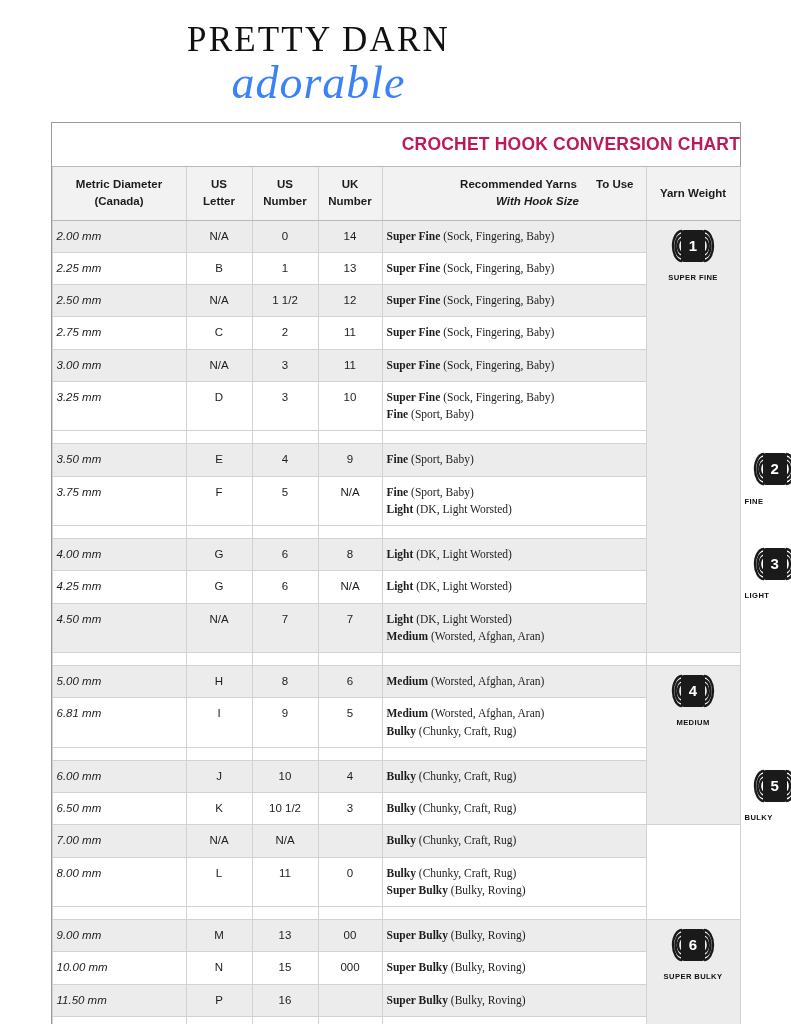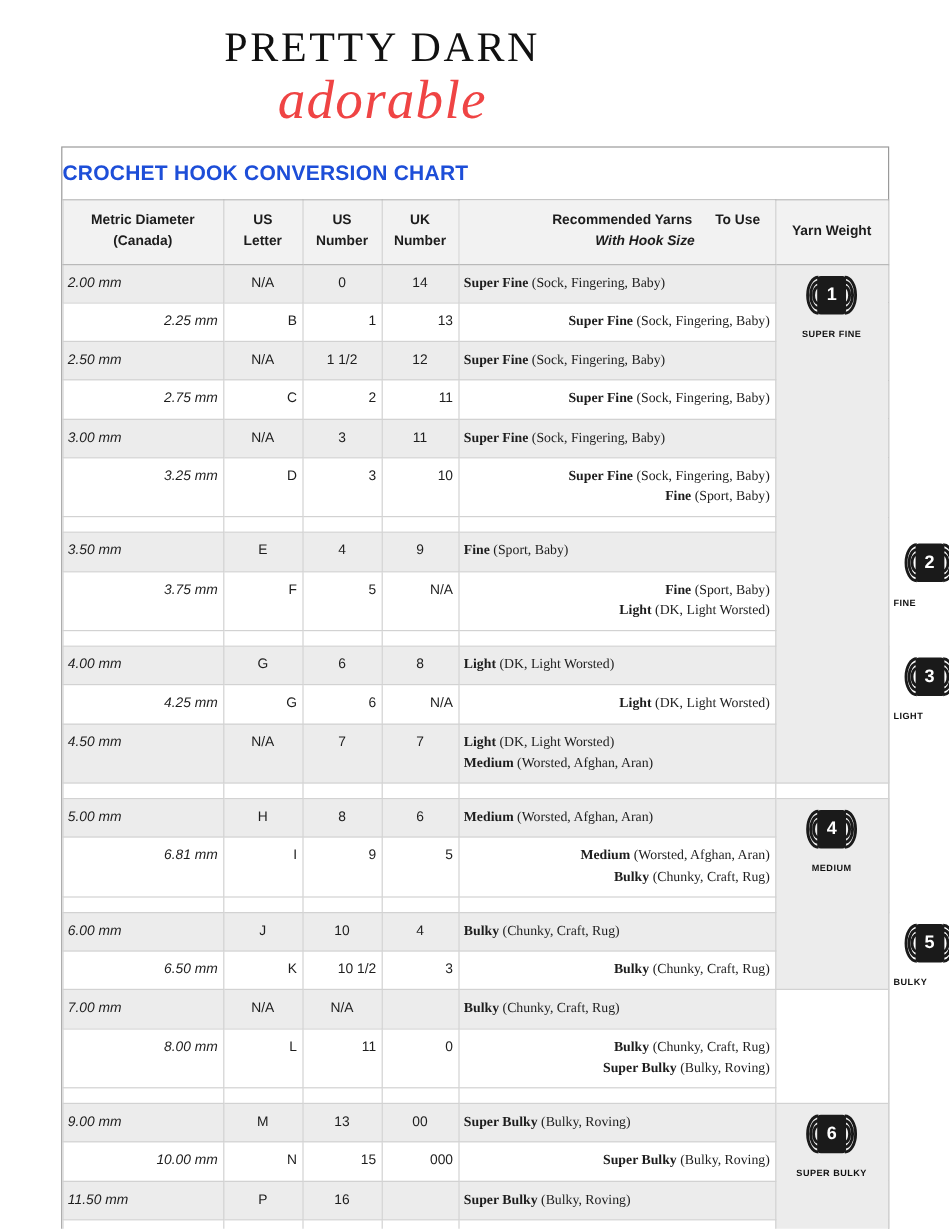--- a/index.html
+++ b/index.html
@@ -24,21 +24,21 @@
     font-size: 35px;
     letter-spacing: 2.2px;
     color: #111111;
     line-height: 1.05;
     font-weight: 400;
   }
   .brand-line2 {
     font-family: "Liberation Serif", serif;
     font-style: italic;
     font-size: 46px;
-    color: #ef4444;
+    color: #3b82f6;
     line-height: 1.12;
     letter-spacing: 1px;
     margin-top: -2px;
   }
 
   
   .chart-wrap {
     margin: 14px auto 0 auto;
     width: 690px;
     border: 1px solid #9a9a9a;
@@ -58,30 +58,30 @@
   
   col.c-metric { width: 134px; }
   col.c-usl    { width: 66px; }
   col.c-usn    { width: 66px; }
   col.c-ukn    { width: 64px; }
   col.c-yarns  { width: 264px; }
   col.c-weight { width: 94px; }
 
   
   .title-cell {
-    text-align: left;
+    text-align: right;
     font-size: 17.5px;
     font-weight: bold;
     letter-spacing: 0.2px;
     padding: 11px 0 11px 0 !important;
     border-left: none !important;
     border-top: none !important;
     border-right: none !important;
     border-bottom: 1px solid #b9b9b9 !important;
-    color: #1d4ed8;
+    color: #be185d;
   }
 
   
   tr.head-row td {
     background: #f2f2f2;
     font-weight: bold;
     font-size: 11.5px;
     text-align: center;
     padding: 9px 4px 10px 4px;
     line-height: 1.45;
@@ -106,21 +106,21 @@
   tr.data-row td {
     font-size: 11.5px;
     padding: 7px 4px 7px 4px;
     line-height: 1.5;
     color: #1d1d1d;
   }
   td.metric { text-align: left; padding-left: 8px; font-style: italic; }
   td.ctr { text-align: center; }
   td.yarns { text-align: left; padding-left: 13px; }
   tr.shade td { background: #ececec; }
-  tr.plain td { background: #ffffff; text-align: right; }
+  tr.plain td { background: #ffffff; }
 
   
   tr.gap-row td {
     height: 13px;
     padding: 0;
     background: #ffffff;
     border-top: 1px solid #d2d2d2;
     border-bottom: 1px solid #d2d2d2;
   }
 

